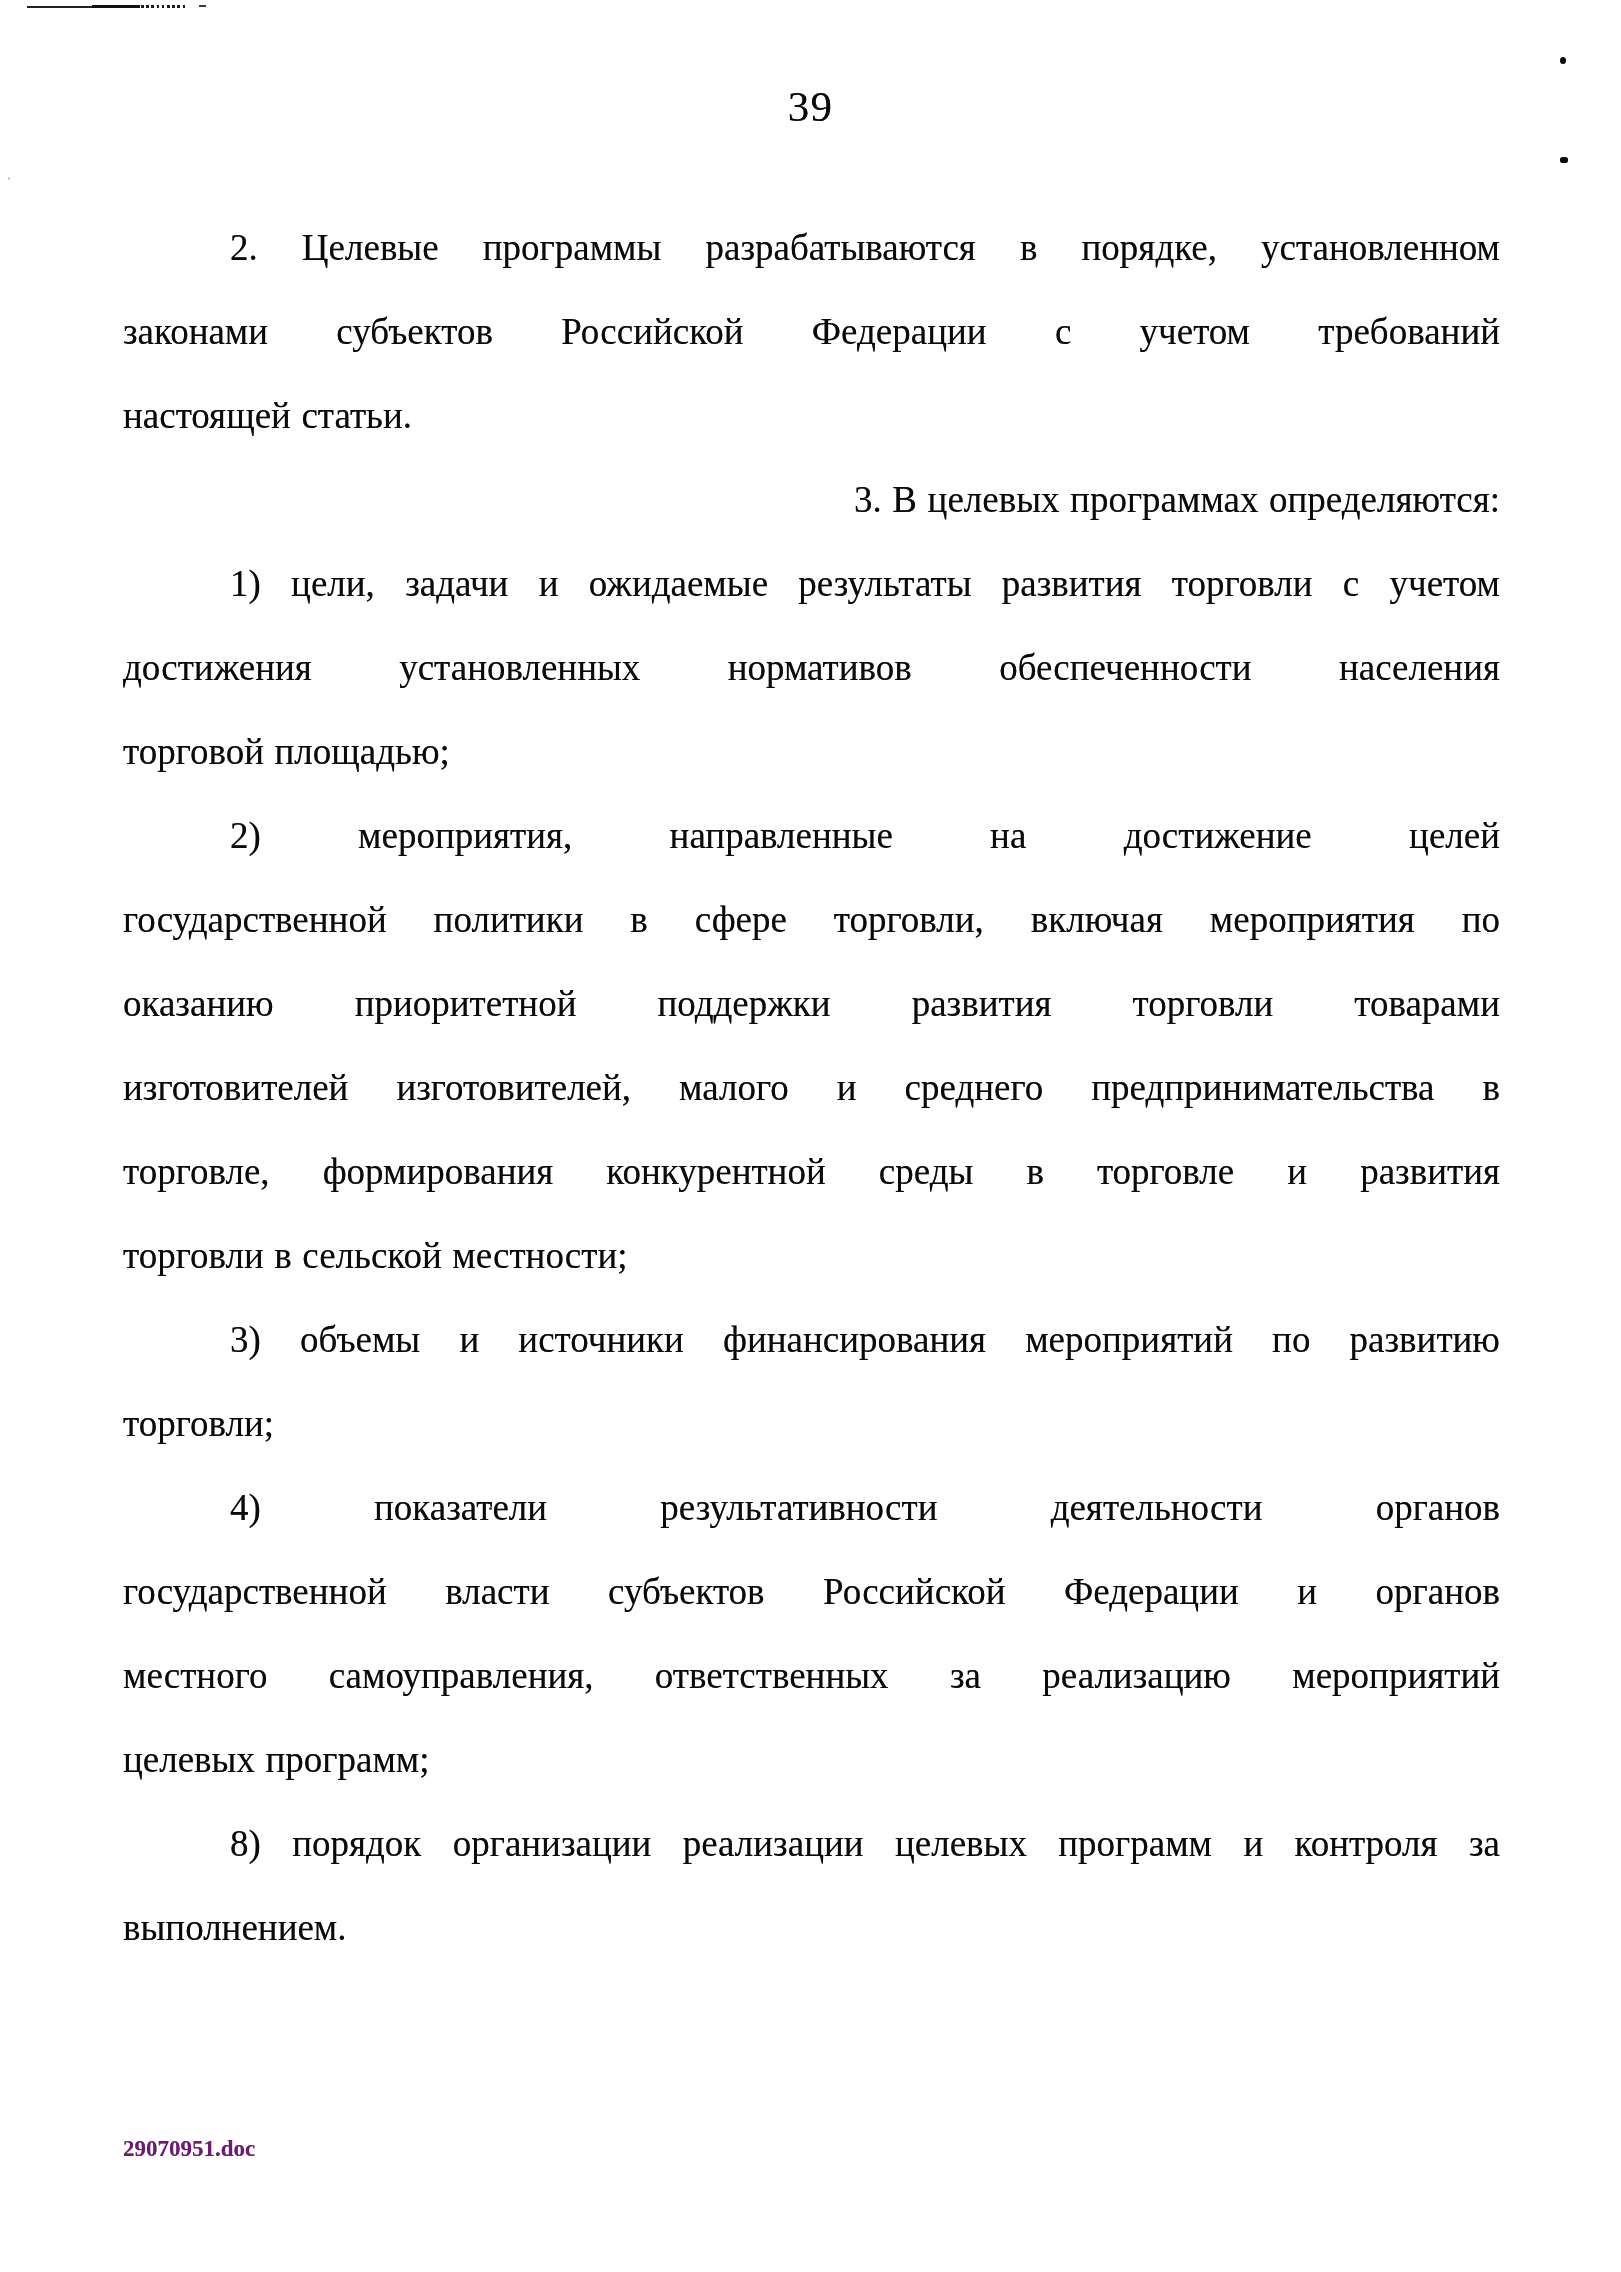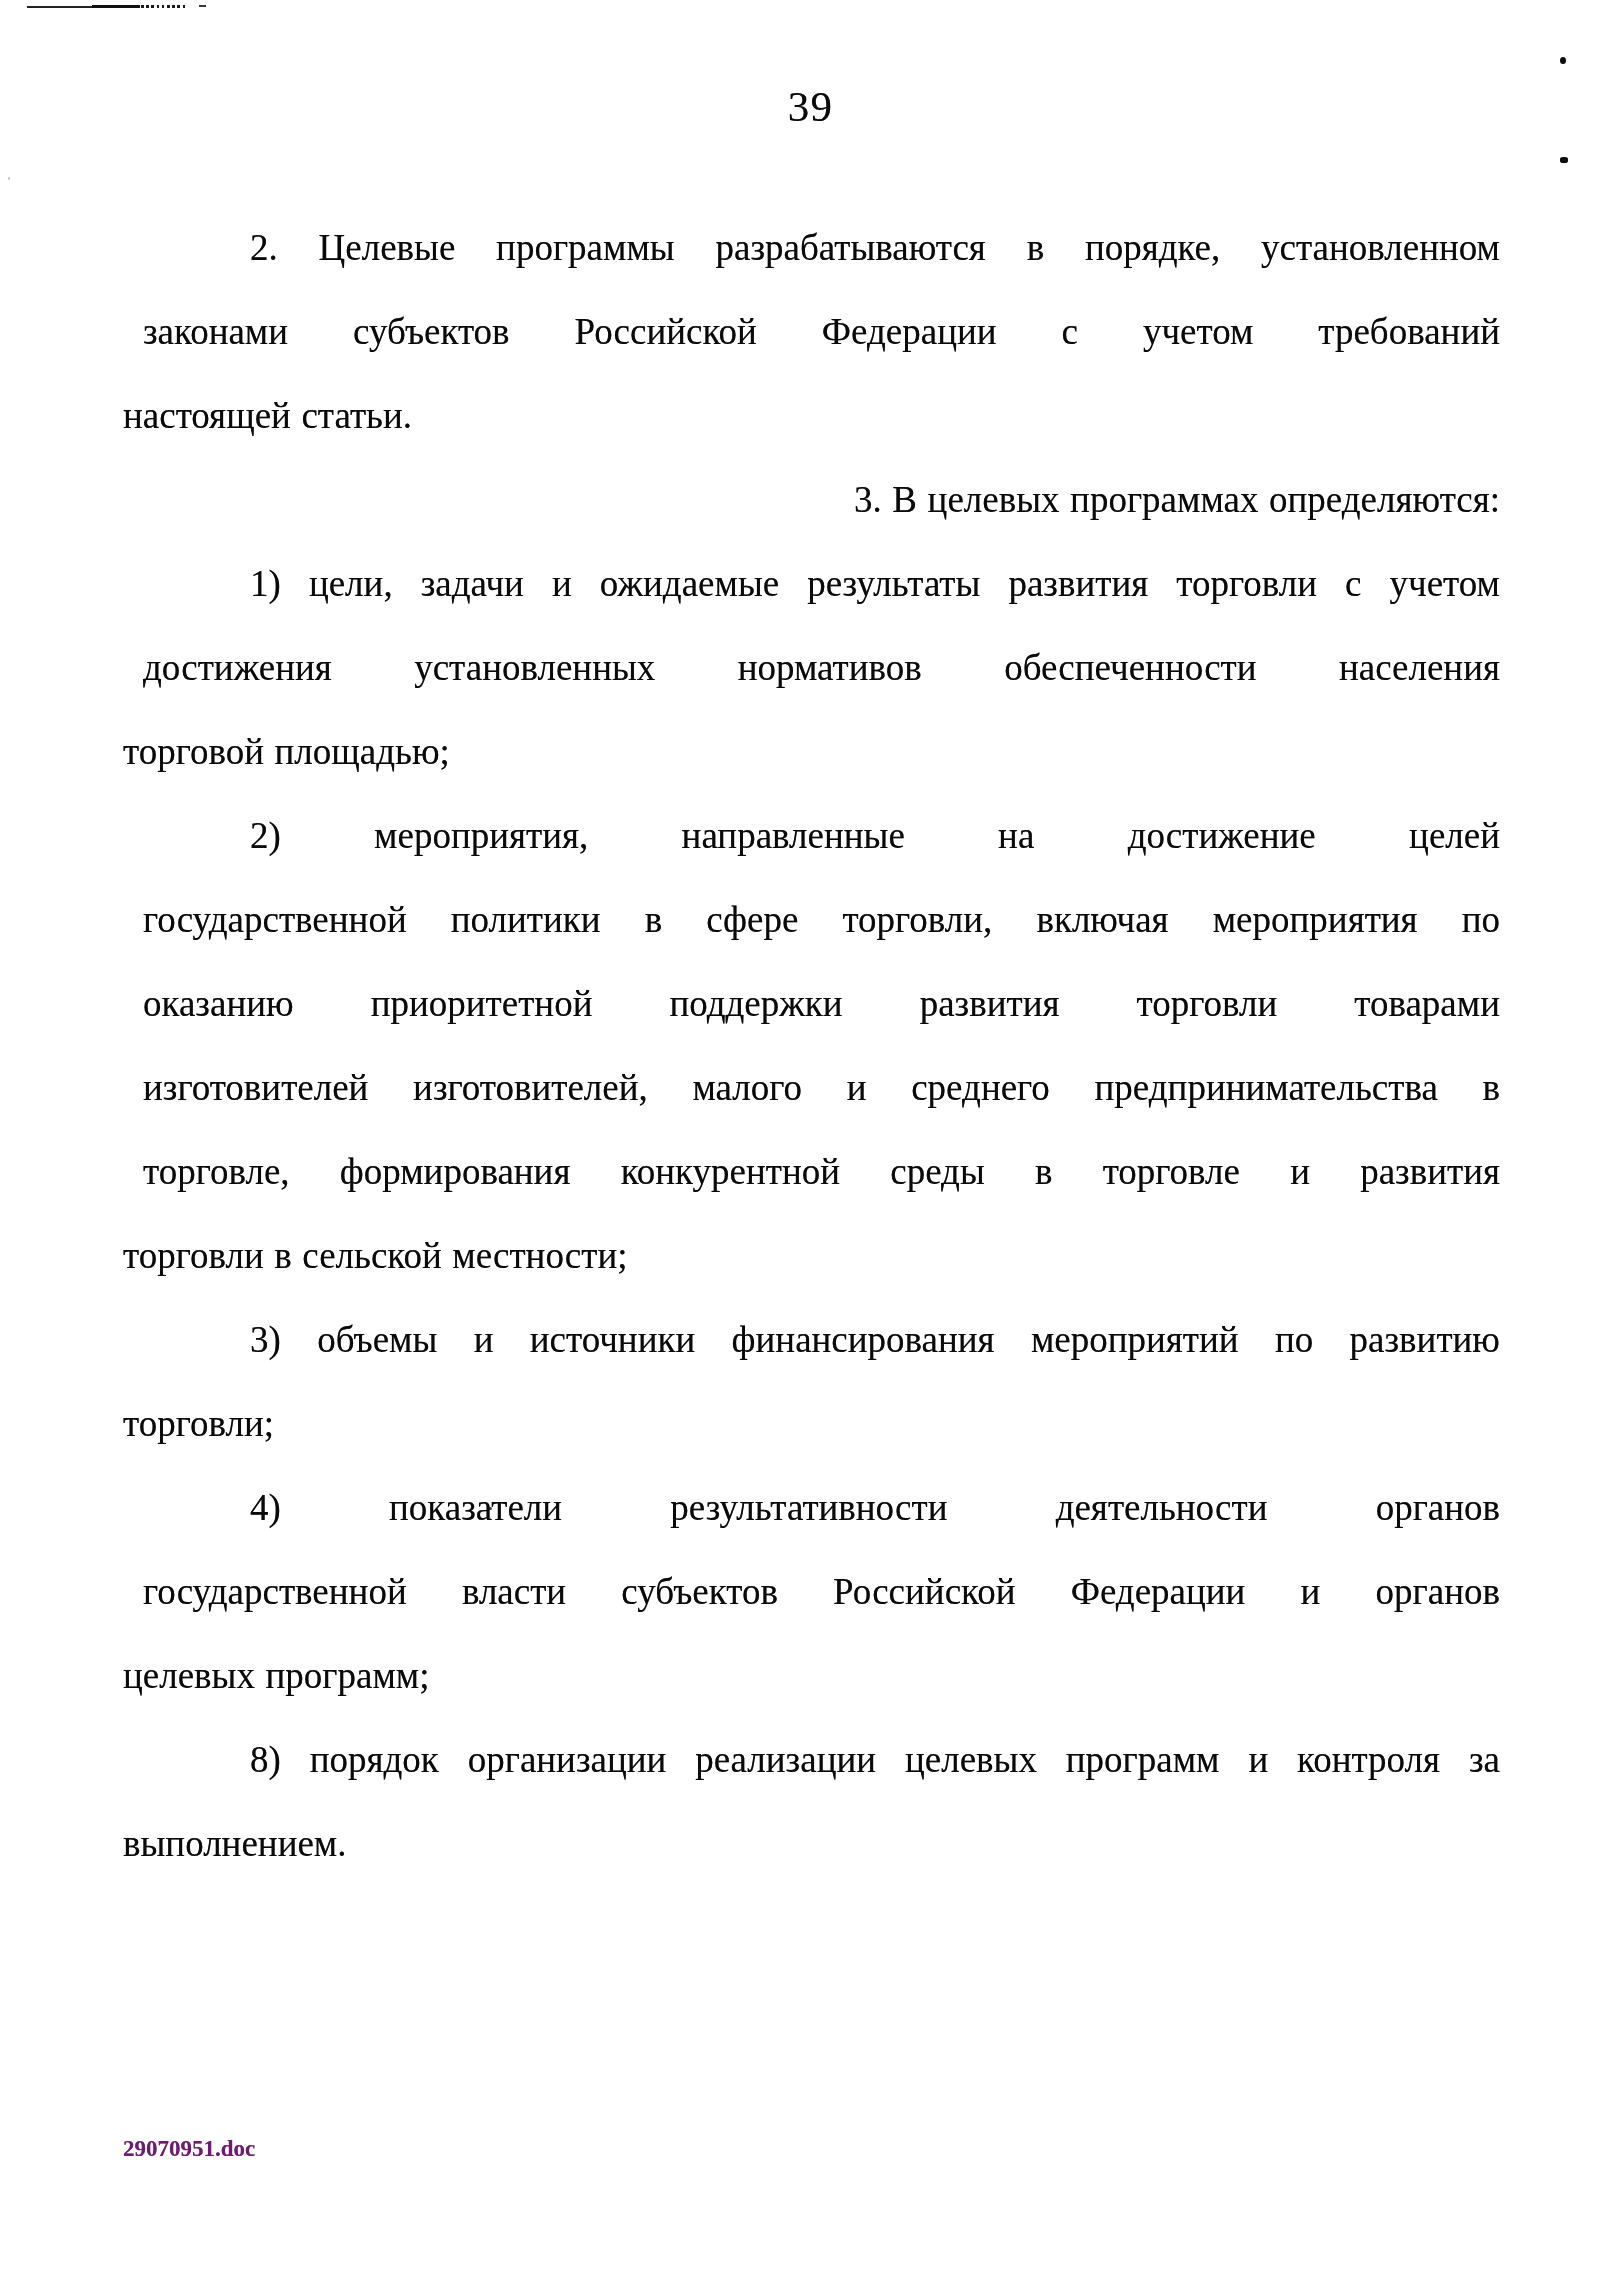--- a/index.html
+++ b/index.html
@@ -35,21 +35,21 @@
     top: 206px;
     left: 123px;
     width: 1377px;
     font-size: 37px;
     line-height: 84px;
     text-shadow: 0 0 0.6px rgba(0,0,0,.55);
     word-spacing: 1.3px;
   }
   .ln { white-space: normal; }
   .ind { text-indent: 107px; text-align: right; }
-  .just { text-align: justify; text-align-last: justify; margin-left: 20px; }
+  .just { text-align: justify; text-align-last: justify; }
   
   .footer {
     position: absolute;
     left: 123px;
     top: 2136px;
     font-size: 23px;
     font-weight: bold;
     letter-spacing: 0px;
     color: #701a75;
     text-shadow: 0 0 0.6px rgba(0,0,0,.5);
@@ -101,20 +101,21 @@
     <div class="ln just">оказанию приоритетной поддержки развития торговли товарами</div>
     <div class="ln just">изготовителей изготовителей, малого и среднего предпринимательства в</div>
     <div class="ln just">торговле, формирования конкурентной среды в торговле и развития</div>
     <div class="ln">торговли в сельской местности;</div>
 
     <div class="ln ind just">3) объемы и источники финансирования мероприятий по развитию</div>
     <div class="ln">торговли;</div>
 
     <div class="ln ind just">4) показатели результативности деятельности органов</div>
     <div class="ln just">государственной власти субъектов Российской Федерации и органов</div>
+    <div class="ln just">местного самоуправления, ответственных за реализацию мероприятий</div>
     <div class="ln">целевых программ;</div>
 
     <div class="ln ind just">8) порядок организации реализации целевых программ и контроля за</div>
     <div class="ln">выполнением.</div>
 
   </section>
 
   <div class="footer">29070951.doc</div>
 
 </div>

